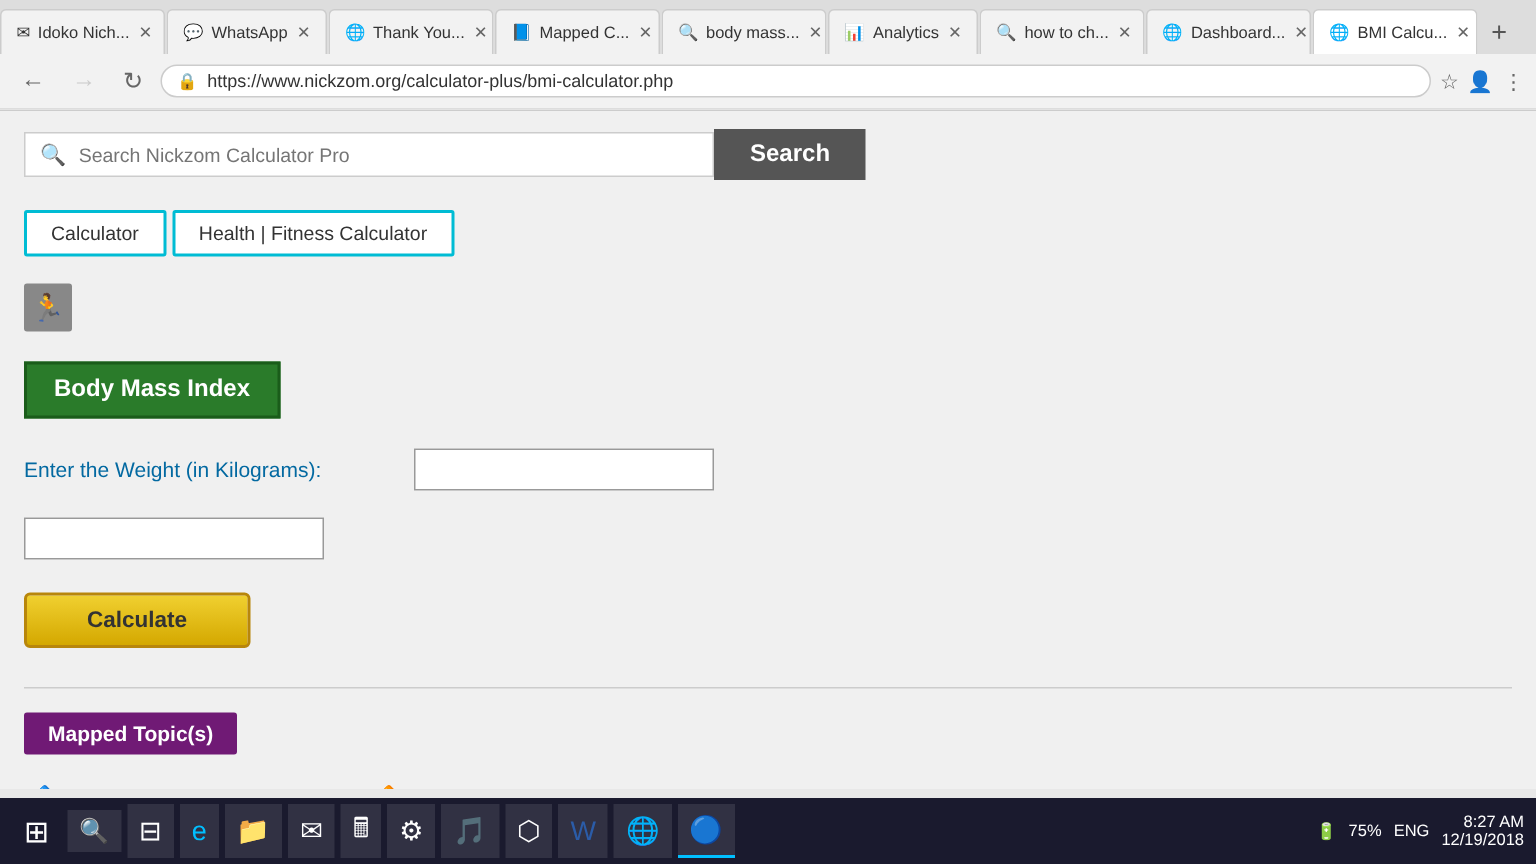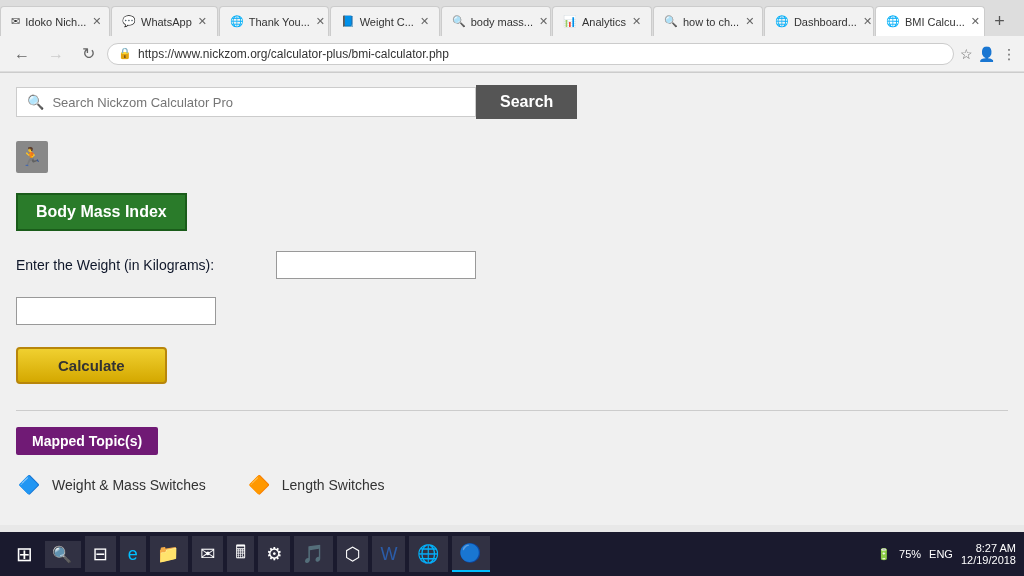--- a/index.html
+++ b/index.html
@@ -41,21 +41,21 @@
     
     .main-area { background: #f0f0f0; padding: 10px 16px 20px 16px; }
     .page-title-row { display: flex; align-items: center; gap: 10px; margin-bottom: 20px; }
     .page-title-icon { width: 32px; height: 32px; background: #888; border-radius: 2px; display: flex; align-items: center; justify-content: center; font-size: 18px; }
     .page-title { font-size: 22px; font-weight: bold; color: #222; }
 
     .bmi-section { background: #f0f0f0; padding: 0 0 10px 0; }
     .bmi-badge { background: #2a7b2a; color: #fff; font-size: 16px; font-weight: bold; padding: 8px 18px; display: inline-block; margin-bottom: 20px; border: 2px solid #1a5c1a; }
 
     .form-row { display: flex; align-items: center; margin-bottom: 18px; gap: 20px; }
-    .form-label { font-size: 14px; color: #0f172a; min-width: 240px; }
+    .form-label { font-size: 14px; color: #0369a1; min-width: 240px; }
     .form-input { border: 1px solid #999; background: #fff; width: 200px; height: 28px; padding: 2px 6px; font-size: 13px; }
 
     .calculate-btn { background: linear-gradient(to bottom, #f0d030, #d4a800); border: 2px solid #b8860b; color: #333; font-size: 15px; font-weight: bold; padding: 8px 40px; cursor: pointer; border-radius: 4px; margin-top: 4px; }
 
     .divider { border: none; border-top: 1px solid #ccc; margin: 16px 0; }
 
     .mapped-topics-badge { background: #701a75; color: #fff; font-size: 14px; font-weight: bold; padding: 6px 16px; display: inline-block; margin-bottom: 16px; border-radius: 2px; }
 
     .topics-row { display: flex; align-items: center; gap: 40px; }
     .topic-item { display: flex; align-items: center; gap: 8px; cursor: pointer; }
@@ -89,21 +89,21 @@
       <span>WhatsApp</span>
       <span class="tab-close">✕</span>
     </div>
     <div class="tab">
       <span class="tab-favicon">🌐</span>
       <span>Thank You...</span>
       <span class="tab-close">✕</span>
     </div>
     <div class="tab">
       <span class="tab-favicon">📘</span>
-      <span>Weight C...</span>
+      <span>Mapped C...</span>
       <span class="tab-close">✕</span>
     </div>
     <div class="tab">
       <span class="tab-favicon">🔍</span>
       <span>body mass...</span>
       <span class="tab-close">✕</span>
     </div>
     <div class="tab">
       <span class="tab-favicon">📊</span>
       <span>Analytics</span>
@@ -146,20 +146,24 @@
 <div class="page-content">
 
   <div class="search-bar-area">
     <div class="search-input-wrapper">
       <span class="search-icon">🔍</span>
       <input class="search-input" type="text" placeholder="Search Nickzom Calculator Pro" style="">
     </div>
     <button class="search-btn">Search</button>
   </div>
 
+  <div class="calc-nav">
+    <button class="calc-nav-btn">Calculator</button>
+    <button class="calc-nav-btn health">Health | Fitness Calculator</button>
+  </div>
 
   <div class="main-area">
 
     <div class="page-title-row">
       <div class="page-title-icon">
         <span>🏃</span>
       </div>
     </div>
 
     <div class="bmi-section">

